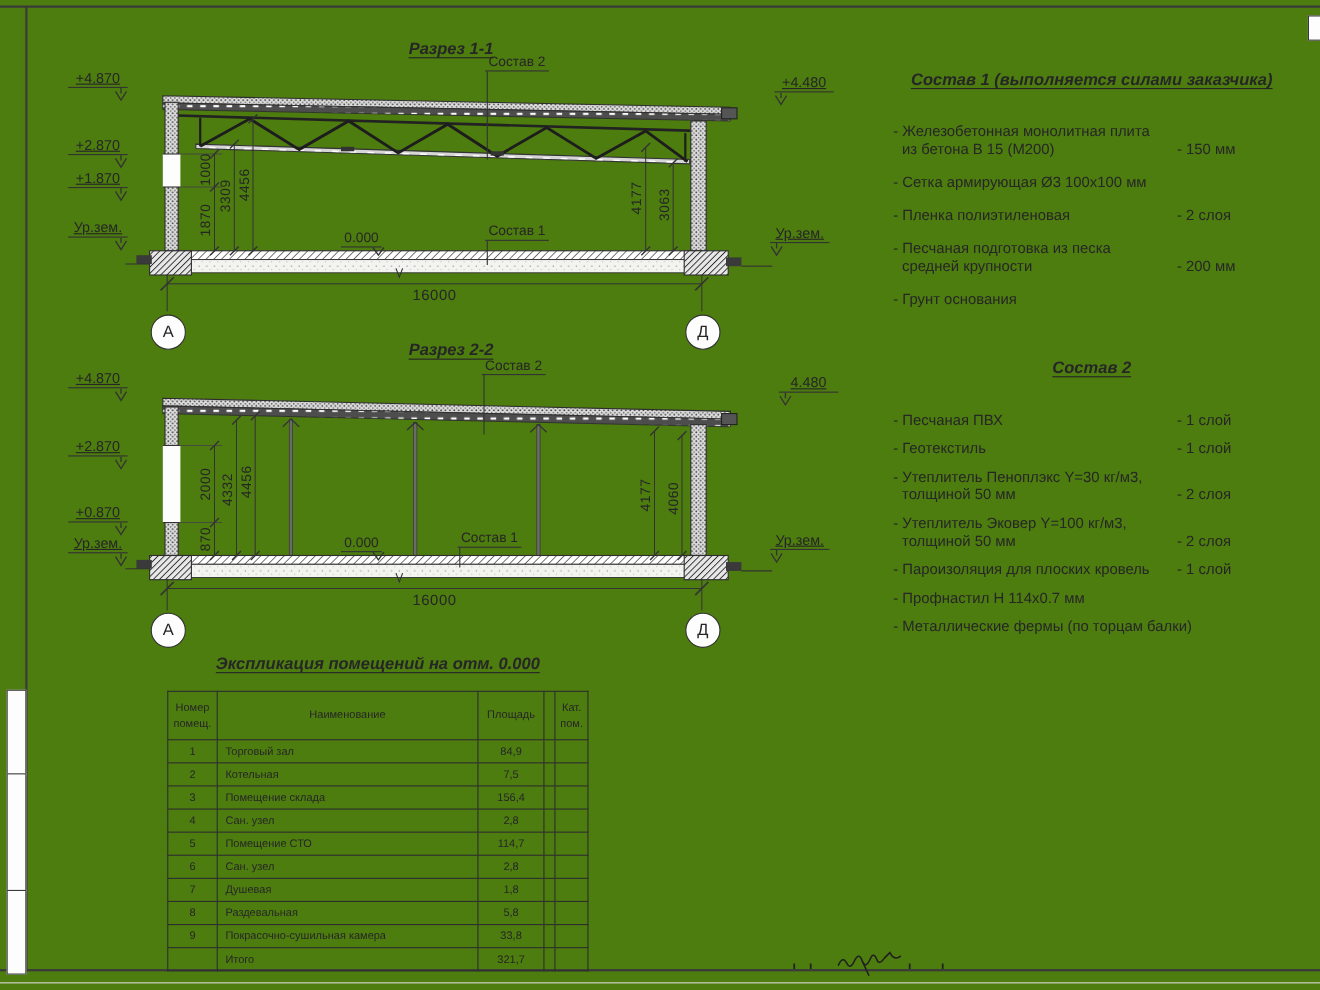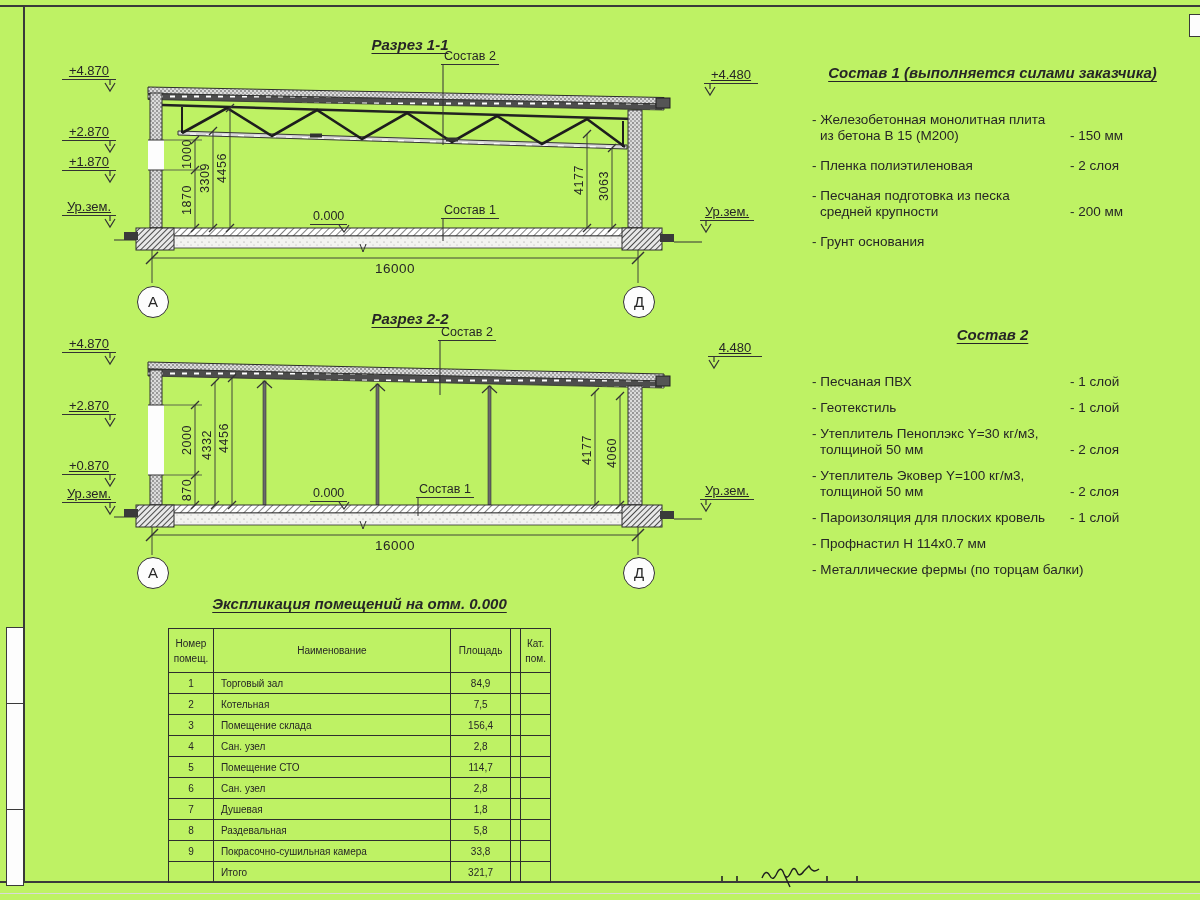--- a/index.html
+++ b/index.html
@@ -1,17 +1,17 @@
 <!DOCTYPE html>
 <html><head>
 <meta charset="utf-8">
 <style>
   html,body { margin:0; padding:0; background:#fff; }
   .sheet {
-    position:relative; width:1200px; height:900px; background:#bef264;
+    position:relative; width:1200px; height:900px; background:#4d7c0f;
     font-family:"Liberation Sans", sans-serif; color:#262626; overflow:hidden;
   }
   .abs { position:absolute; }
   
   .frame-line { position:absolute; background:#3a3a3a; }
   .stamp-box { position:absolute; border:1.5px solid #3a3a3a; background:#fdfdfd; }
   
   .section { position:absolute; }
   .sec-title {
     position:absolute; font-size:15px; font-style:italic; font-weight:bold;
@@ -397,20 +397,27 @@
     <div class="s-items" style="top:52px">
       <div class="s-item">
         <div class="s-text">
             <div>- Железобетонная монолитная плита</div>
             <div style="padding-left:8px">из бетона В 15 (М200)</div>
           </div>
         <div class="s-val">- 150 мм</div>
       </div>
       <div class="s-item">
         <div class="s-text">
+            <div>- Сетка армирующая Ø3 100х100 мм</div>
+            <div style="padding-left:8px"></div>
+          </div>
+        <div class="s-val"></div>
+      </div>
+      <div class="s-item">
+        <div class="s-text">
             <div>- Пленка полиэтиленовая</div>
             <div style="padding-left:8px"></div>
           </div>
         <div class="s-val">-  2 слоя</div>
       </div>
       <div class="s-item">
         <div class="s-text">
             <div>- Песчаная подготовка из песка</div>
             <div style="padding-left:8px">средней крупности</div>
           </div>
@@ -474,21 +481,21 @@
       <div class="s-item">
         <div class="s-text" style="width:320px">
             <div>- Металлические фермы (по торцам балки)</div>
             <div style="padding-left:8px"></div>
           </div>
         <div class="s-val"></div>
       </div>
     </div>
   </div>
 
-  <div class="table-block" style="left:168px;top:595px;width:383px;height:295px">
+  <div class="table-block" style="left:152px;top:595px;width:383px;height:295px">
     <div class="tbl-title">Экспликация помещений на отм. 0.000</div>
     <table class="rooms">
       <colgroup>
           <col style="width:45px">
           <col style="width:241px">
           <col style="width:61px">
           <col style="width:10px">
           <col style="width:26px">
         </colgroup>
       <tbody>

